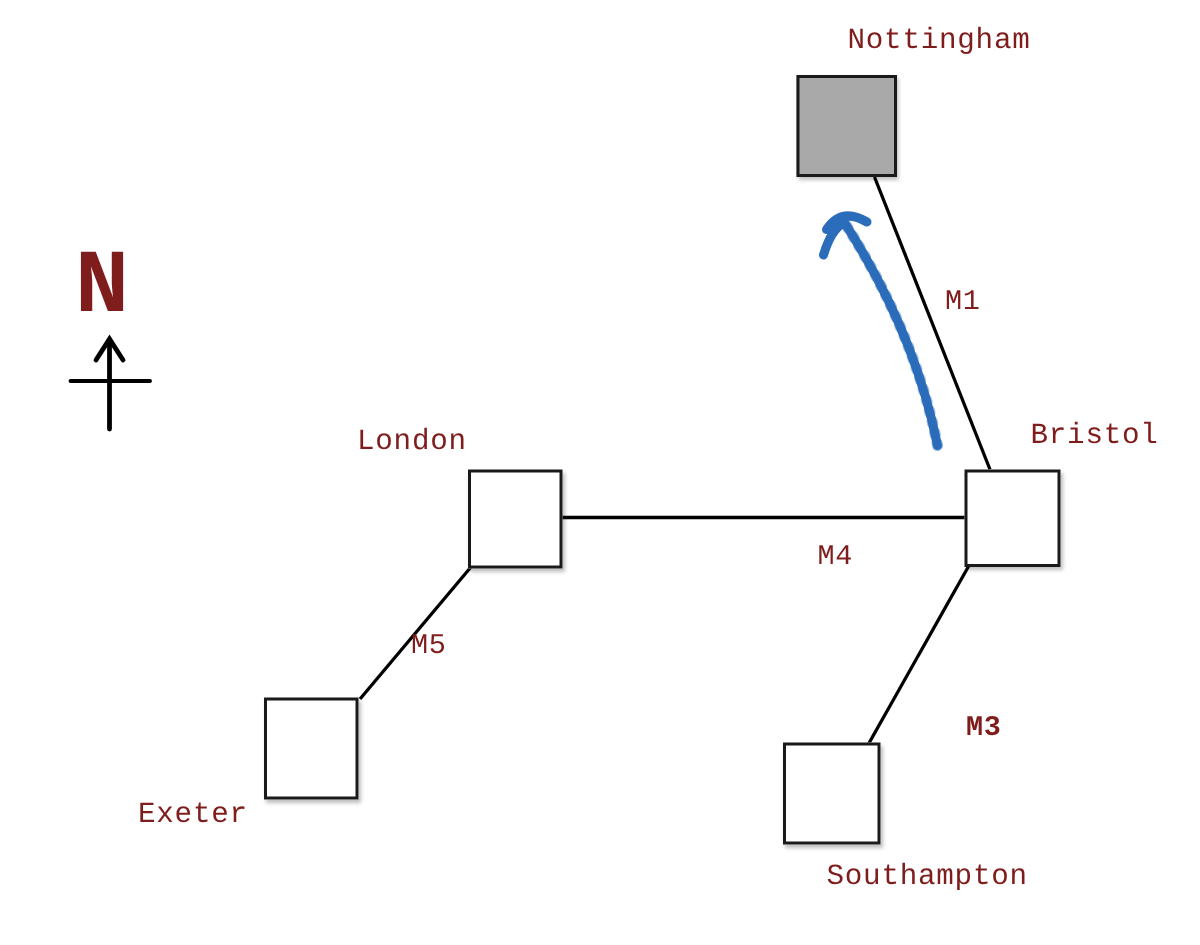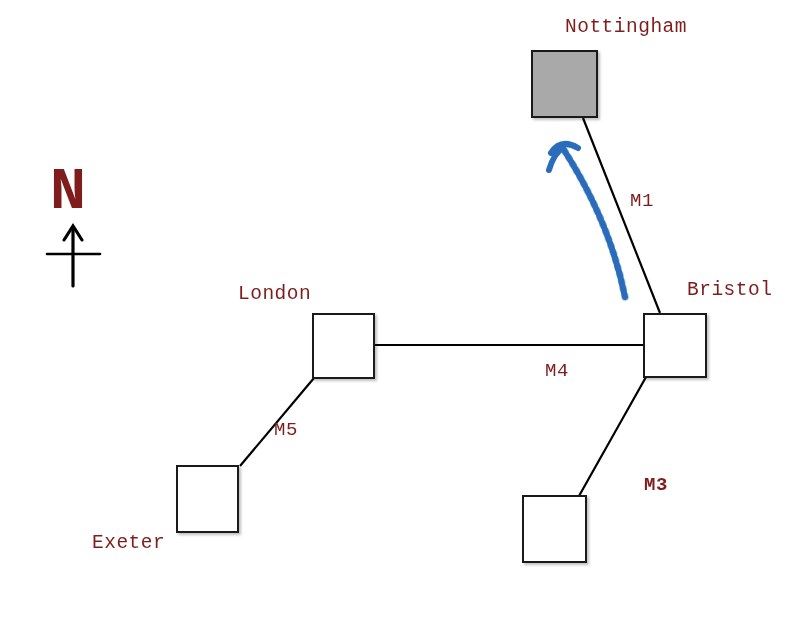--- a/index.html
+++ b/index.html
@@ -71,20 +71,21 @@
   <div class="city-node" style="left: 531px; top: 50px; width: 67px; height: 68px; background-color: rgb(169, 169, 169);" title="Nottingham"></div>
   <div class="city-node" style="left:312px; top:313px; width:63px; height:66px;" title="Bristol"></div>
   <div class="city-node" style="left:643px; top:313px; width:64px; height:65px;" title="London"></div>
   <div class="city-node" style="left:176px; top:465px; width:63px; height:68px;" title="Exeter"></div>
   <div class="city-node" style="left:522px; top:495px; width:65px; height:68px;" title="Southampton"></div>
 
   <div class="label" style="left:565px; top:17px;">Nottingham</div>
   <div class="label" style="left:238px; top:284px;">London</div>
   <div class="label" style="left:687px; top:280px;">Bristol</div>
   <div class="label" style="left:92px; top:533px;">Exeter</div>
+  <div class="label" style="left:551px; top:574px;">Southampton</div>
 
   <div class="label road-label" style="left:630px; top:191px;">M1</div>
   <div class="label road-label" style="left:545px; top:361px;">M4</div>
   <div class="label road-label" style="left:274px; top:420px;">M5</div>
   <div class="label road-label" style="left:644px; top:475px;font-weight:bold;">M3</div>
 
   <div class="compass-n">N</div>
 
   <svg class="layer svg-route" viewBox="0 0 800 630">
     <g fill="none" stroke-linecap="round" stroke-linejoin="round" style="stroke: rgb(43, 108, 187);">

